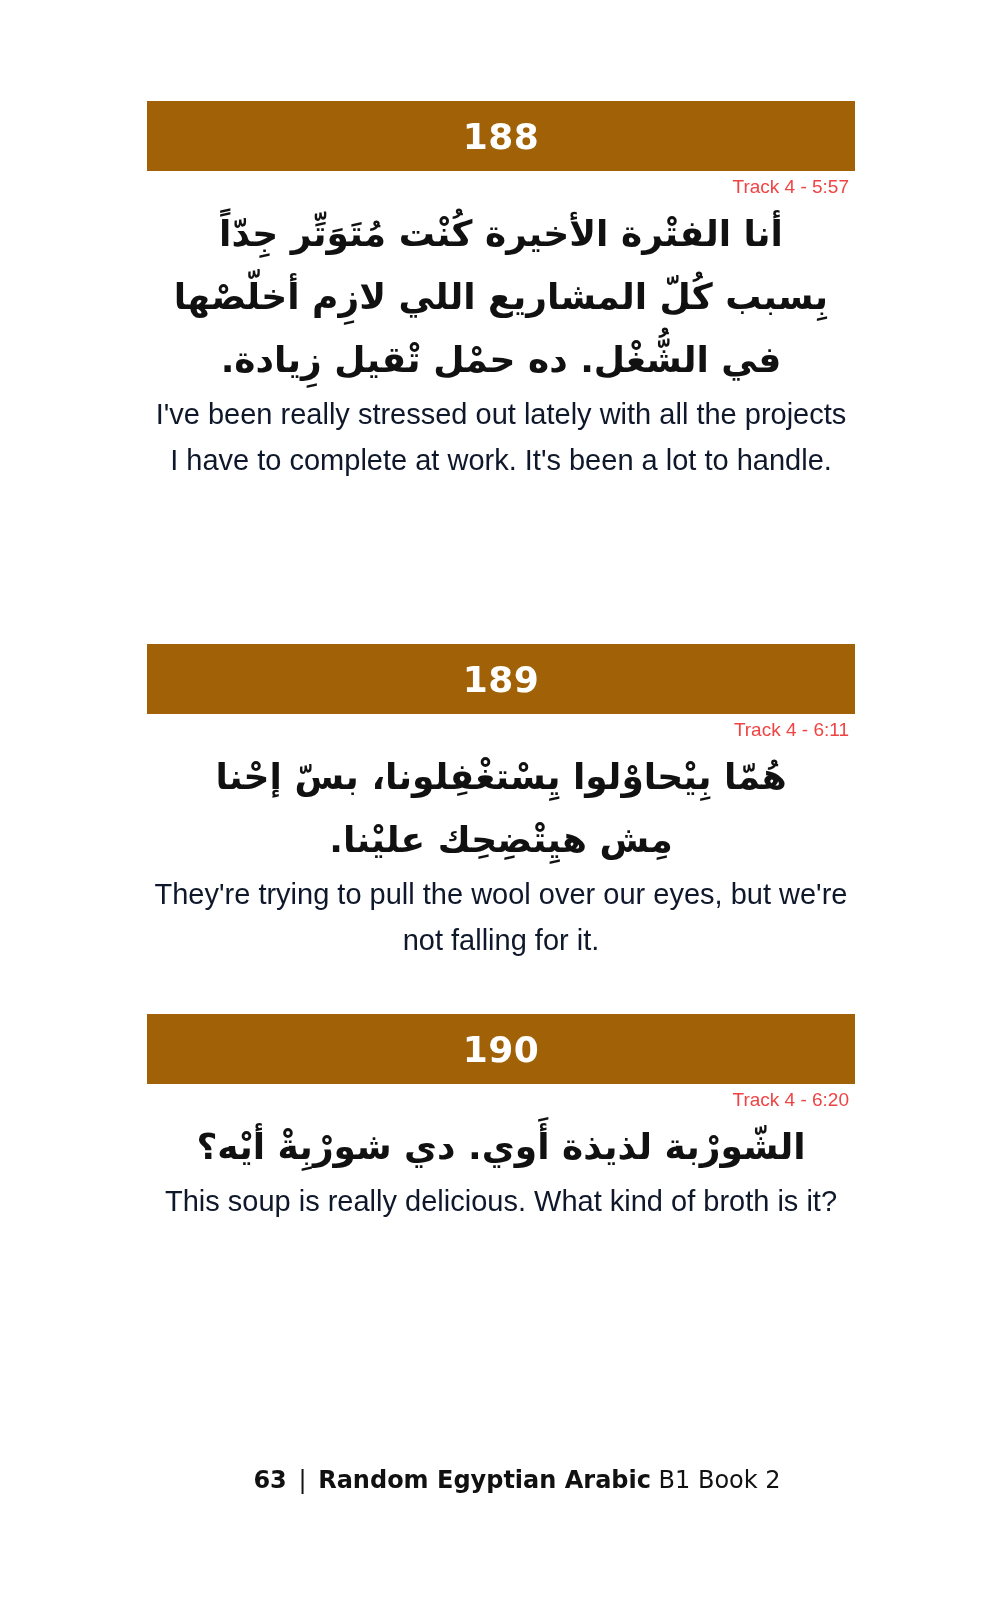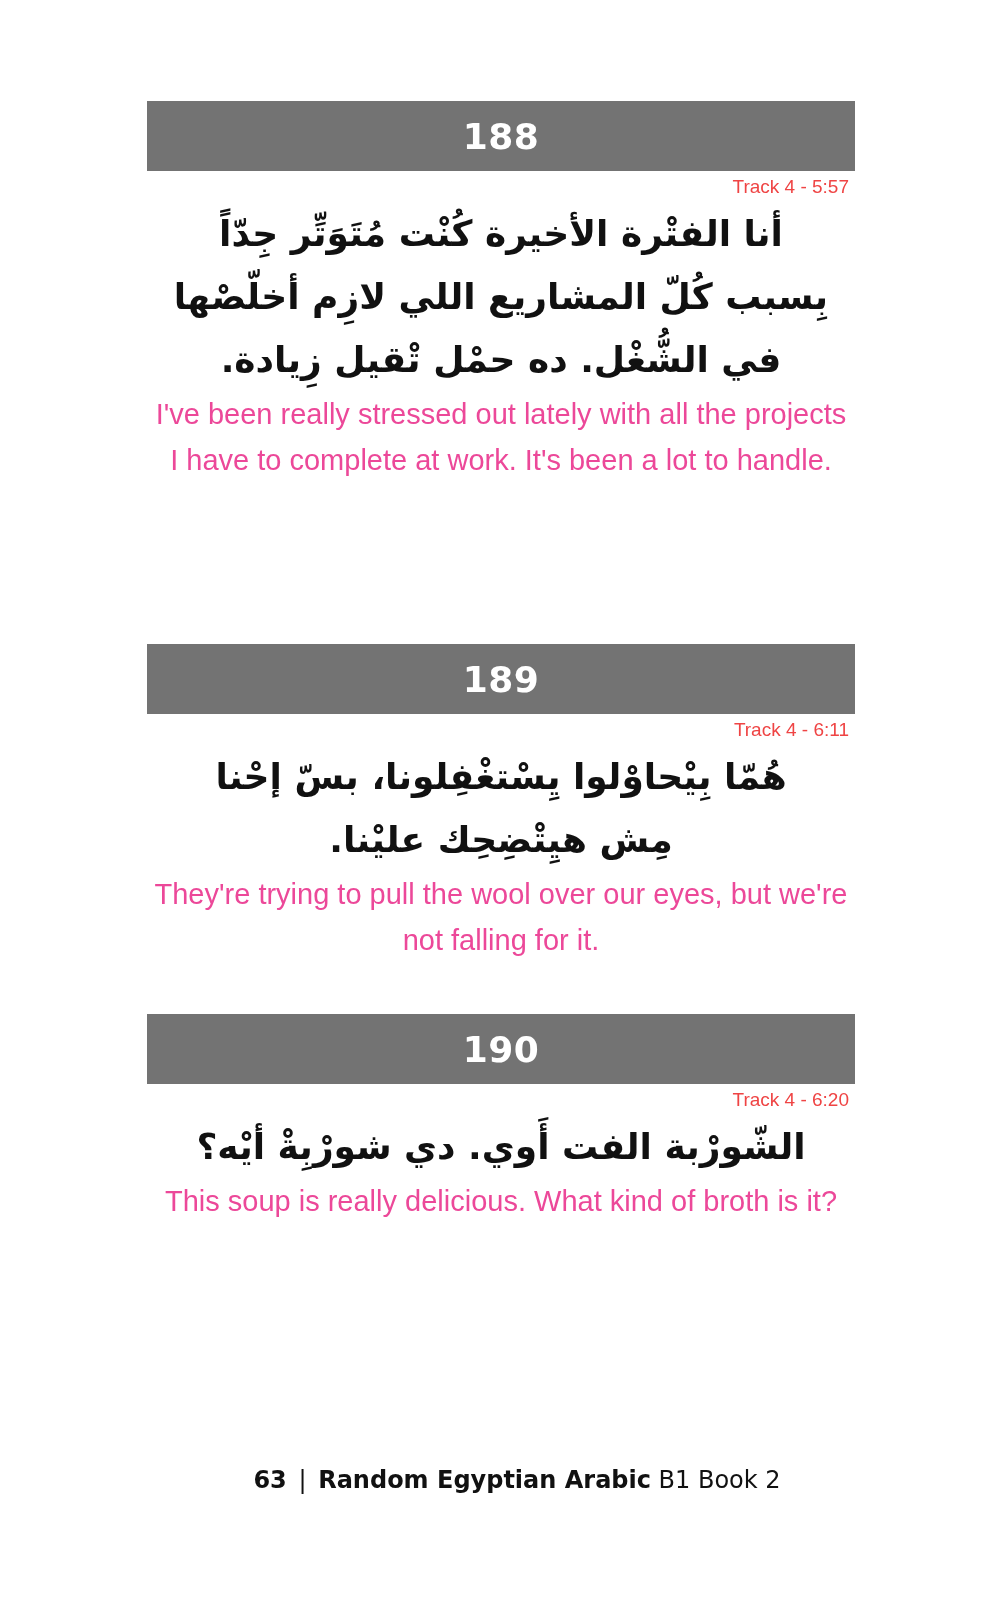--- a/index.html
+++ b/index.html
@@ -1,40 +1,40 @@
 <!DOCTYPE html>
 <html><head>
   <meta charset="utf-8">
   <style>
     * { margin: 0; padding: 0; box-sizing: border-box; }
     html, body { width: 1000px; height: 1600px; background: #ffffff; overflow: hidden; }
     body { position: relative; font-family: "DejaVu Sans", sans-serif; color: #111111; }
 
     .entry { position: absolute; left: 147px; width: 708px; }
     .banner {
-      height: 70px; background: #737373;
+      height: 70px; background: #a16207;
       display: flex; align-items: center; justify-content: center;
     }
     .banner-num {
       color: #ffffff; font-family: "DejaVu Sans", sans-serif; font-weight: bold;
       font-size: 36px; letter-spacing: 0.5px;
     }
     .track {
       text-align: right; font-family: "Liberation Sans", sans-serif;
       font-size: 19px; color: #ef4444; padding-right: 6px; margin-top: 5px; line-height: 22px;
     }
     .arabic {
       direction: rtl; text-align: center;
       font-family: "DejaVu Sans", sans-serif; font-weight: bold;
       font-size: 36px; line-height: 63px; color: #111;
       margin-top: 4px; padding: 0 20px;
     }
     .english {
       text-align: center; font-family: "Liberation Sans", sans-serif;
-      font-size: 29px; line-height: 46px; color: #ec4899;
+      font-size: 29px; line-height: 46px; color: #0f172a;
       padding: 0 4px;
     }
 
     #e1 { top: 101px; }
     #e1 .arabic { width: 700px; margin-left: auto; margin-right: auto; }
     #e2 { top: 620px; margin-top: 24px; }
     #e2 .arabic { width: 620px; margin-left: auto; margin-right: auto; }
     #e3 { top: 1014px; }
 
     .footer {
@@ -64,21 +64,21 @@
   <div class="track">Track 4 - 6:11</div>
   <div class="arabic" lang="ar">هُمّا بِيْحاوْلوا يِسْتغْفِلونا، بسّ إحْنا مِش هيِتْضِحِك عليْنا.</div>
   <div class="english">They're trying to pull the wool over our eyes, but we're not falling for it.</div>
 </div>
 
 <div class="entry" id="e3">
   <div class="banner">
     <span class="banner-num">190</span>
   </div>
   <div class="track">Track 4 - 6:20</div>
-  <div class="arabic" lang="ar">الشّورْبة الفت أَوي. دي شورْبِةْ أيْه؟</div>
+  <div class="arabic" lang="ar">الشّورْبة لذيذة أَوي. دي شورْبِةْ أيْه؟</div>
   <div class="english">This soup is really delicious. What kind of broth is it?</div>
 </div>
 
 <div class="footer">
   <span class="b">63</span>
   <span class="sep">|</span>
   <span class="b">Random Egyptian Arabic</span>
   <span>B1 Book 2</span>
 </div>
 

